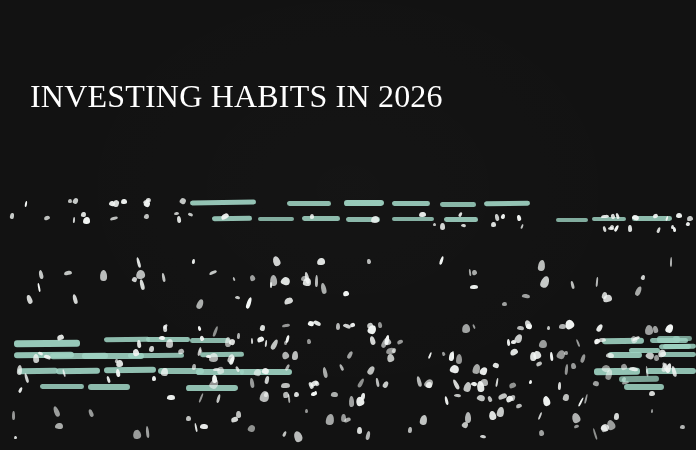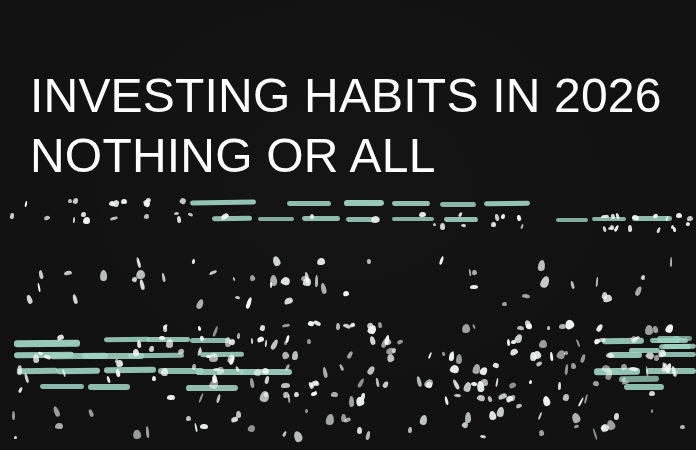--- a/index.html
+++ b/index.html
@@ -21,27 +21,27 @@
     position:absolute;
     left:30px;
     top:66px;
     width:640px;
     z-index:5;
     pointer-events:none;
   }
   .headline-line{
     display:block;
     color:#ffffff;
-    font-size:48px;
+    font-size:32px;
     line-height:60px;
     letter-spacing:0.2px;
     font-weight:400;
     white-space:nowrap;
     text-transform:uppercase;
-    font-family:Liberation Sans, sans-serif;
+    font-family:Liberation Serif, serif;
   }
 
   
   .texture{
     position:absolute;
     left:0;
     top:0;
     width:696px;
     height:450px;
     z-index:1;
@@ -432,16 +432,15 @@
       <div class="mark dash" style="left: 663.176px; top: 344.351px; width: 28.0649px; height: 4.65876px; background: rgb(158, 211, 194); opacity: 0.867206; transform: rotate(-0.571096deg);"></div>
       <div class="mark dash" style="left: 628.901px; top: 348.148px; width: 31.3831px; height: 5.03146px; background: rgb(158, 211, 194); opacity: 0.89368; transform: rotate(-0.537262deg);"></div>
       <div class="mark dash" style="left: 672.68px; top: 335.823px; width: 18.5277px; height: 4.82207px; background: rgb(158, 211, 194); opacity: 0.721643; transform: rotate(-0.0246148deg);"></div>
       <div class="mark dash" style="left: 618.551px; top: 375.555px; width: 40.105px; height: 5.99823px; background: rgb(158, 211, 194); opacity: 0.7487; transform: rotate(-0.793241deg);"></div>
     </div>
 
   <div class="wash"></div>
 
   <div class="headline">
     <span class="headline-line">Investing Habits In 2026</span>
-    <span class="headline-line">Nothing Or All</span>
   </div>
 
 </div>
 
 </body></html>

